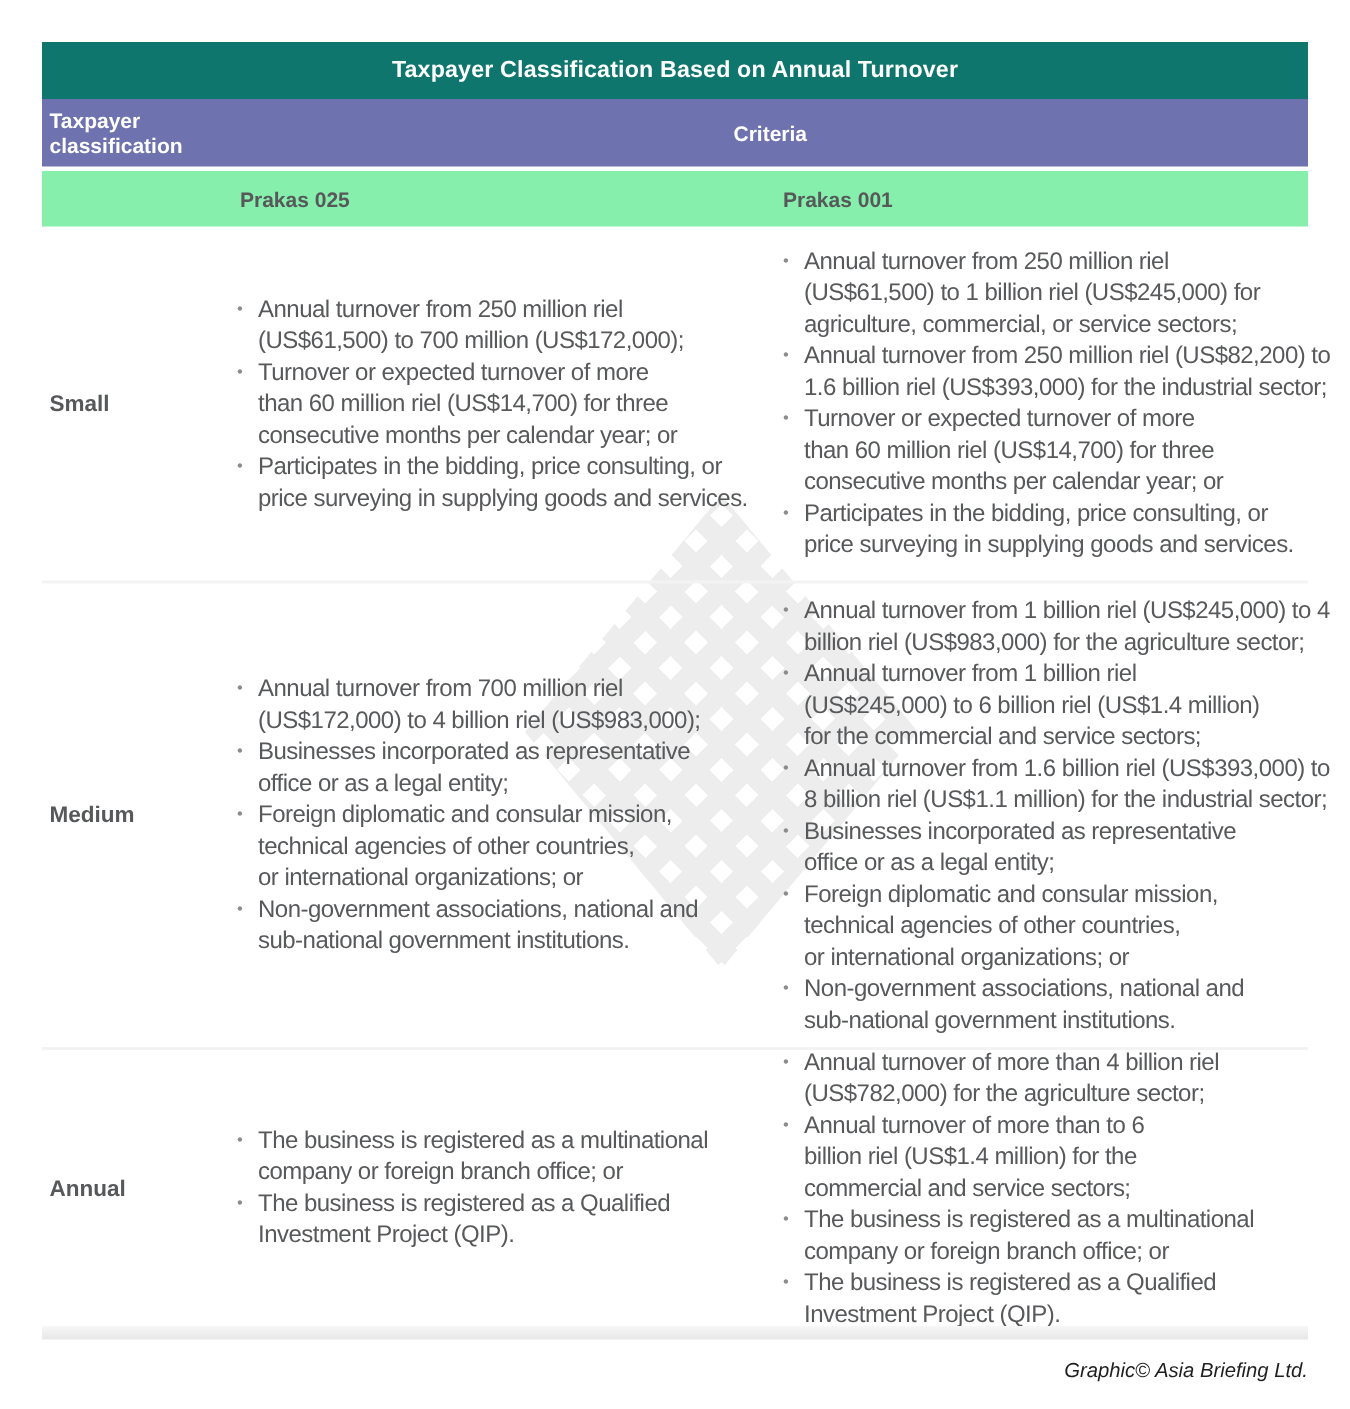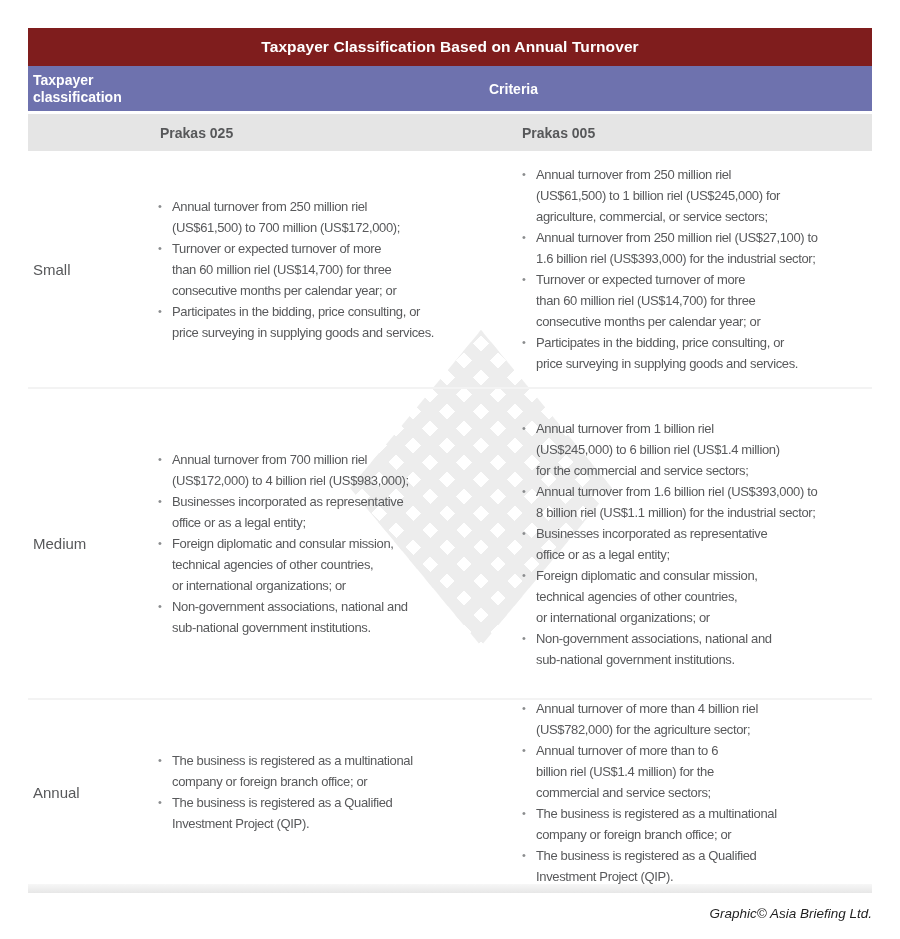--- a/index.html
+++ b/index.html
@@ -18,63 +18,63 @@
   .watermark{
     position:absolute;
     left:322px;top:302px;width:262px;height:316px;
     clip-path:polygon(50% 0,100% 50%,50% 100%,0 50%);
     background:
       repeating-linear-gradient(45deg,#ededed 0 13px,rgba(255,255,255,0) 13px 24px),
       repeating-linear-gradient(-45deg,#ededed 0 13px,rgba(255,255,255,0) 13px 24px);
     z-index:0;
   }
   .title-bar{
-    height:38px;background:#7f1d1d;color:#ffffff;
+    height:38px;background:#0f766e;color:#ffffff;
     display:flex;align-items:center;justify-content:center;
     font-weight:bold;font-size:15.5px;letter-spacing:.1px;
     position:relative;z-index:1;
   }
   .purple-band{
     height:45px;background:#6e72ae;color:#ffffff;
     display:flex;margin-bottom:3px;font-weight:bold;
     position:relative;z-index:1;
   }
   .purple-band .col-label{
     width:122px;padding-left:5px;box-sizing:content-box;
     display:flex;align-items:center;
     font-size:14px;line-height:17px;
   }
   .purple-band .col-criteria{
     flex:1;display:flex;align-items:center;justify-content:center;
     font-size:14px;
   }
   .gray-band{
-    height:37px;background:#e5e5e5;color:#57585a;
+    height:37px;background:#86efac;color:#57585a;
     display:flex;align-items:center;font-weight:bold;font-size:14px;
     position:relative;z-index:1;
   }
   .gray-band .sp{width:127px;flex:none;}
   .gray-band .p025{width:350px;flex:none;padding-left:5px;box-sizing:border-box;}
   .gray-band .p009{flex:1;padding-left:17px;}
   .row{display:flex;position:relative;z-index:1;}
   .row-small{height:236px;}
   .row-medium{height:309px;}
   .row-large{height:184px;}
   .divider{height:2px;background:#f3f3f3;position:relative;z-index:1;}
   .cell-label{
     width:122px;flex:none;padding-left:5px;
     display:flex;align-items:center;
-    font-weight:normal;font-size:15px;color:#57585a;
+    font-weight:bold;font-size:15px;color:#57585a;
   }
   .cell-a{width:350px;flex:none;}
   .cell-b{flex:1;}
   .cell-a,.cell-b{display:flex;flex-direction:column;justify-content:center;}
   ul.bullets{
     list-style:none;margin:0;padding:0;
-    color:#58595b;font-size:13px;line-height:21px;letter-spacing:-0.35px;
+    color:#58595b;font-size:16px;line-height:21px;letter-spacing:-0.35px;
   }
   .cell-a ul.bullets{padding-left:3px;}
   .cell-b ul.bullets{padding-left:17px;}
   ul.bullets li{display:flex;}
   ul.bullets li::before{
     content:"\2022";
     width:14px;flex:none;
     color:#8a8c8e;font-size:11px;line-height:21px;
   }
   ul.bullets li span{display:block;white-space:pre;}
@@ -100,21 +100,21 @@
   </div>
 
   <div class="purple-band">
     <div class="col-label">Taxpayer classification</div>
     <div class="col-criteria">Criteria</div>
   </div>
 
   <div class="gray-band">
     <div class="sp"></div>
     <div class="p025">Prakas 025</div>
-    <div class="p009">Prakas 005</div>
+    <div class="p009">Prakas 001</div>
   </div>
 
   <div class="row row-small">
     <div class="cell-label">Small</div>
     <div class="cell-a">
       <ul class="bullets">
         <li>
             <span>Annual turnover from 250 million riel
 (US$61,500) to 700 million (US$172,000);</span>
           </li>
@@ -130,21 +130,21 @@
       </ul>
     </div>
     <div class="cell-b">
       <ul class="bullets">
         <li>
             <span>Annual turnover from 250 million riel
 (US$61,500) to 1 billion riel (US$245,000) for
 agriculture, commercial, or service sectors;</span>
           </li>
         <li>
-            <span>Annual turnover from 250 million riel (US$27,100) to
+            <span>Annual turnover from 250 million riel (US$82,200) to
 1.6 billion riel (US$393,000) for the industrial sector;</span>
           </li>
         <li>
             <span>Turnover or expected turnover of more
 than 60 million riel (US$14,700) for three
 consecutive months per calendar year; or</span>
           </li>
         <li>
             <span>Participates in the bidding, price consulting, or
 price surveying in supplying goods and services.</span>
@@ -174,20 +174,24 @@
           </li>
         <li>
             <span>Non-government associations, national and
 sub-national government institutions.</span>
           </li>
       </ul>
     </div>
     <div class="cell-b">
       <ul class="bullets">
         <li>
+            <span>Annual turnover from 1 billion riel (US$245,000) to 4
+billion riel (US$983,000) for the agriculture sector;</span>
+          </li>
+        <li>
             <span>Annual turnover from 1 billion riel
 (US$245,000) to 6 billion riel (US$1.4 million)
 for the commercial and service sectors;</span>
           </li>
         <li>
             <span>Annual turnover from 1.6 billion riel (US$393,000) to
 8 billion riel (US$1.1 million) for the industrial sector;</span>
           </li>
         <li>
             <span>Businesses incorporated as representative

